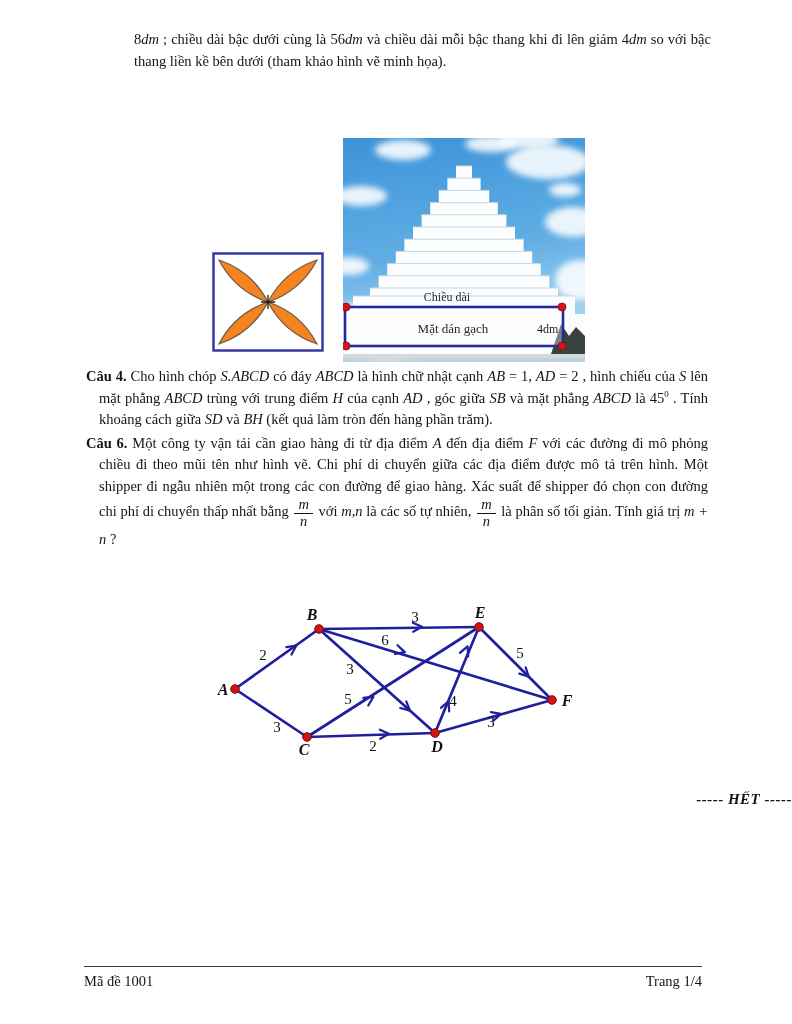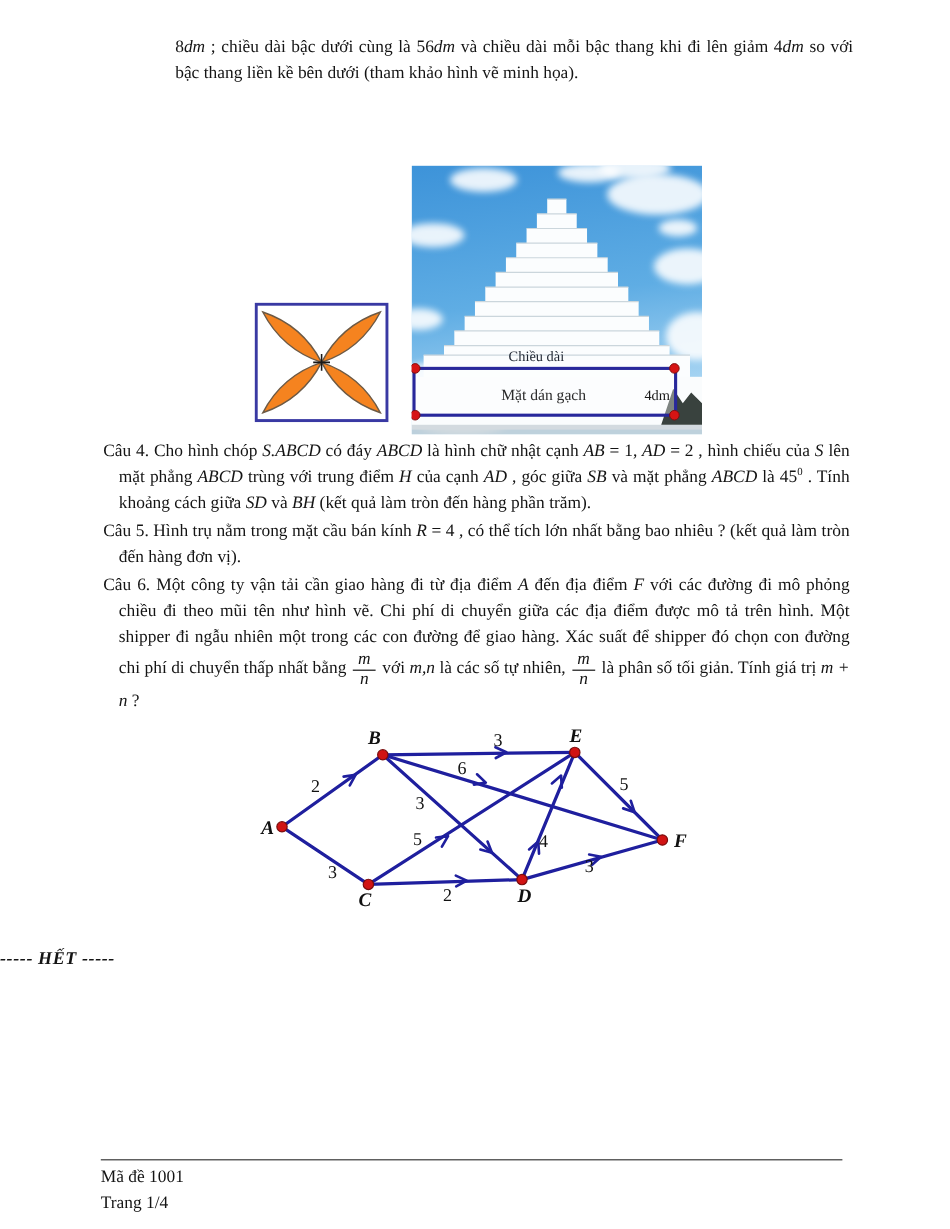--- a/index.html
+++ b/index.html
@@ -2,37 +2,37 @@
 <html><head>
 <meta charset="utf-8">
 <style>
   html,body{margin:0;padding:0;background:#ffffff;}
   .page{
     position:relative; width:792px; height:1024px; background:#ffffff;
     font-family:"Liberation Serif","DejaVu Serif",serif;
     color:#141414; font-size:14.5px; line-height:21.5px; overflow:hidden;
   }
   .intro{position:absolute; left:130px; top:29px; width:581px; text-align:justify;}
-  .intro p{margin:0 0 6px 16px;}
+  .intro p{margin:0 0 6px 4px;}
   .questions{position:absolute; left:86px; top:366px; width:622px;}
   .question{padding-left:13px; text-indent:-13px; text-align:justify; margin-bottom:2px;}
-  .q-label{font-weight:normal;}
+  .q-label{font-weight:bold;}
   sup{font-size:9px; line-height:0;}
   .frac{display:inline-block; vertical-align:middle; text-align:center; line-height:1.08;
         font-style:italic; padding:0 2px; text-indent:0;}
   .frac .num{display:block; border-bottom:1.2px solid #141414; padding:0 4px;}
   .frac .den{display:block;}
   .flower-fig{position:absolute; left:212px; top:252px; width:112px; height:100px;}
   .stairs-fig{position:absolute; left:343px; top:138px; width:242px; height:224px;}
   .graph-svg{position:absolute; left:210px; top:596px; width:372px; height:176px;}
-  .end-marker{position:absolute; left:0; top:789px; width:100%; text-align:left;
+  .end-marker{position:absolute; left:0; top:789px; width:100%; text-align:right;
               font-weight:bold; font-style:italic; font-size:15px; letter-spacing:.5px;}
   .footer{position:absolute; left:84px; top:966px; width:618px;
           border-top:1.5px solid #3a3a3a; padding-top:4px;
-          display:flex; justify-content:space-between; font-size:14.5px;flex-direction:column;}
+          display:flex; justify-content:space-between; font-size:14.5px;}
 </style>
 </head>
 <body>
 
 <div class="page">
 
   <div class="intro">
     <p><span>8</span><span style="font-style: italic;">dm</span><span> ; chiều dài bậc dưới cùng là 56</span><span style="font-style: italic;">dm</span><span> và chiều dài mỗi bậc thang khi đi lên giảm 4</span><span style="font-style: italic;">dm</span><span> so với bậc thang liền kề bên dưới (tham khảo hình vẽ minh họa).</span></p>
   </div>
 
@@ -104,21 +104,20 @@
         <circle cx="3" cy="208" r="4" fill="#D61414" stroke="#7d0f0f" stroke-width="0.8"></circle>
         <circle cx="219" cy="208" r="4" fill="#D61414" stroke="#7d0f0f" stroke-width="0.8"></circle>
         <text x="104" y="163" text-anchor="middle" font-size="12" fill="#1d2430">Chiều dài</text>
         <text x="110" y="195" text-anchor="middle" font-size="13" fill="#2a2a2a">Mặt dán gạch</text>
         <text x="194" y="195" font-size="12" fill="#1a1a1a">4dm</text>
       </svg>
   </div>
 
   <div class="questions" id="questions">
       <div class="question"><b class="q-label">Câu 4.</b> <span><span>Cho hình chóp </span><span style="font-style: italic;">S.ABCD</span><span> có đáy </span><span style="font-style: italic;">ABCD</span><span> là hình chữ nhật cạnh </span><span style="font-style: italic;">AB</span><span> = 1, </span><span style="font-style: italic;">AD</span><span> = 2 , hình chiếu của </span><span style="font-style: italic;">S</span><span> lên mặt phẳng </span><span style="font-style: italic;">ABCD</span><span> trùng với trung điểm </span><span style="font-style: italic;">H</span><span> của cạnh </span><span style="font-style: italic;">AD</span><span> , góc giữa </span><span style="font-style: italic;">SB</span><span> và mặt phẳng </span><span style="font-style: italic;">ABCD</span><span> là 45</span><sup>0</sup><span> . Tính khoảng cách giữa </span><span style="font-style: italic;">SD</span><span> và </span><span style="font-style: italic;">BH</span><span> (kết quả làm tròn đến hàng phần trăm).</span></span></div>
-      <div class="question"><b class="q-label">Câu 5.</b> <span><span>Hình trụ nằm trong mặt cầu bán kính </span><span style="font-style: italic;">R</span><span> = 4 , có thể tích lớn nhất bằng bao nhiêu ? (kết quả làm tròn đến hàng đơn vị).</span></span></div>
       <div class="question"><b class="q-label">Câu 6.</b> <span><span>Một công ty vận tải cần giao hàng đi từ địa điểm </span><span style="font-style: italic;">A</span><span> đến địa điểm </span><span style="font-style: italic;">F</span><span> với các đường đi mô phỏng chiều đi theo mũi tên như hình vẽ. Chi phí di chuyển giữa các địa điểm được mô tả trên hình. Một shipper đi ngẫu nhiên một trong các con đường để giao hàng. Xác suất để shipper đó chọn con đường chi phí di chuyển thấp nhất bằng </span><span class="frac"><span class="num">m</span><span class="den">n</span></span><span> với </span><span style="font-style: italic;">m,n</span><span> là các số tự nhiên, </span><span class="frac"><span class="num">m</span><span class="den">n</span></span><span> là phân số tối giản. Tính giá trị </span><span style="font-style: italic;">m + n</span><span> ?</span></span></div>
     </div>
 
   <svg class="graph-svg" id="graph-svg" viewBox="0 0 372 176">
       <line x1="25" y1="93" x2="109" y2="33" stroke="#1F1F9E" stroke-width="2.7" stroke-linecap="round"></line>
       <line x1="25" y1="93" x2="97" y2="141" stroke="#1F1F9E" stroke-width="2.7" stroke-linecap="round"></line>
       <line x1="109" y1="33" x2="269" y2="31" stroke="#1F1F9E" stroke-width="2.7" stroke-linecap="round"></line>
       <line x1="109" y1="33" x2="342" y2="104" stroke="#1F1F9E" stroke-width="2.7" stroke-linecap="round"></line>
       <line x1="109" y1="33" x2="225" y2="137" stroke="#1F1F9E" stroke-width="2.7" stroke-linecap="round"></line>
       <line x1="97" y1="141" x2="269" y2="31" stroke="#1F1F9E" stroke-width="2.7" stroke-linecap="round"></line>

